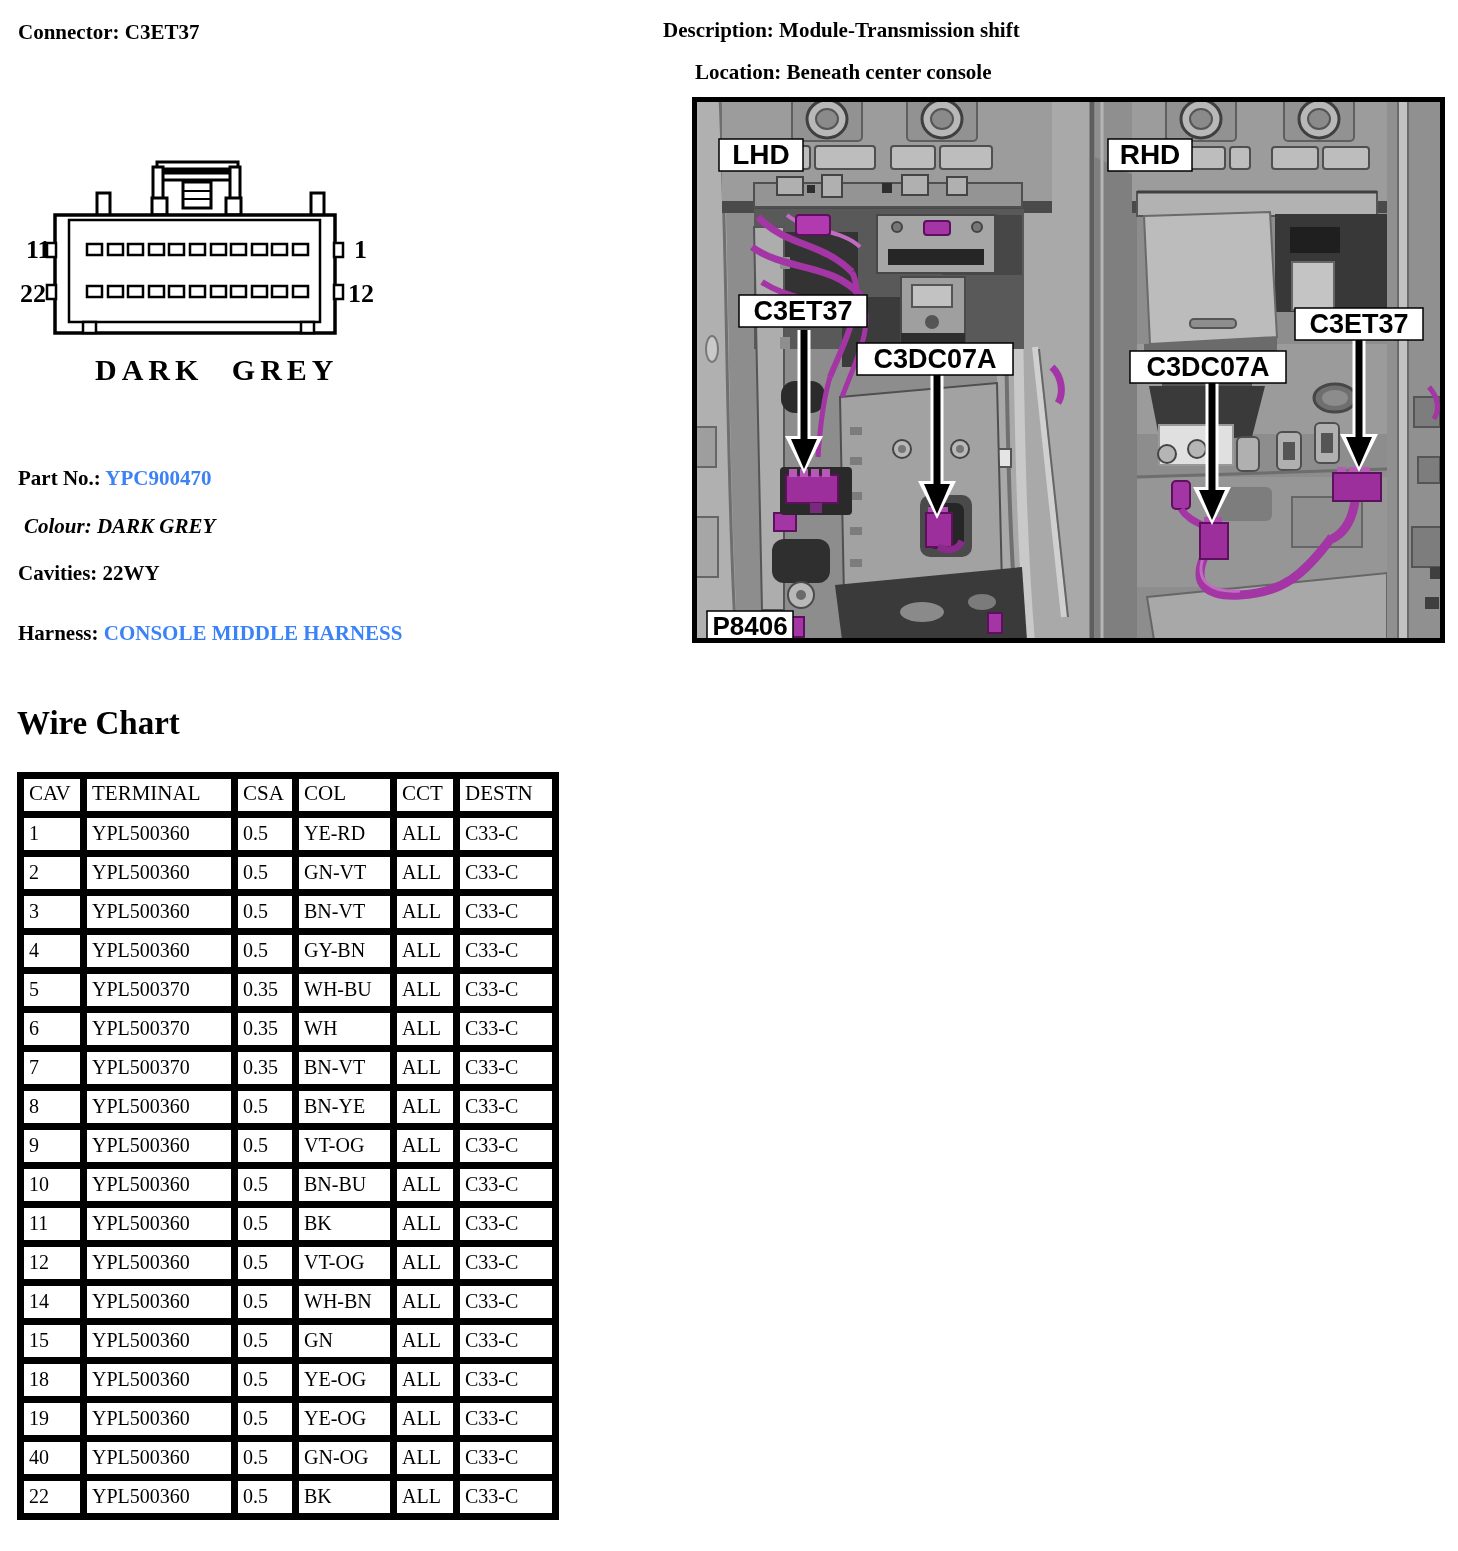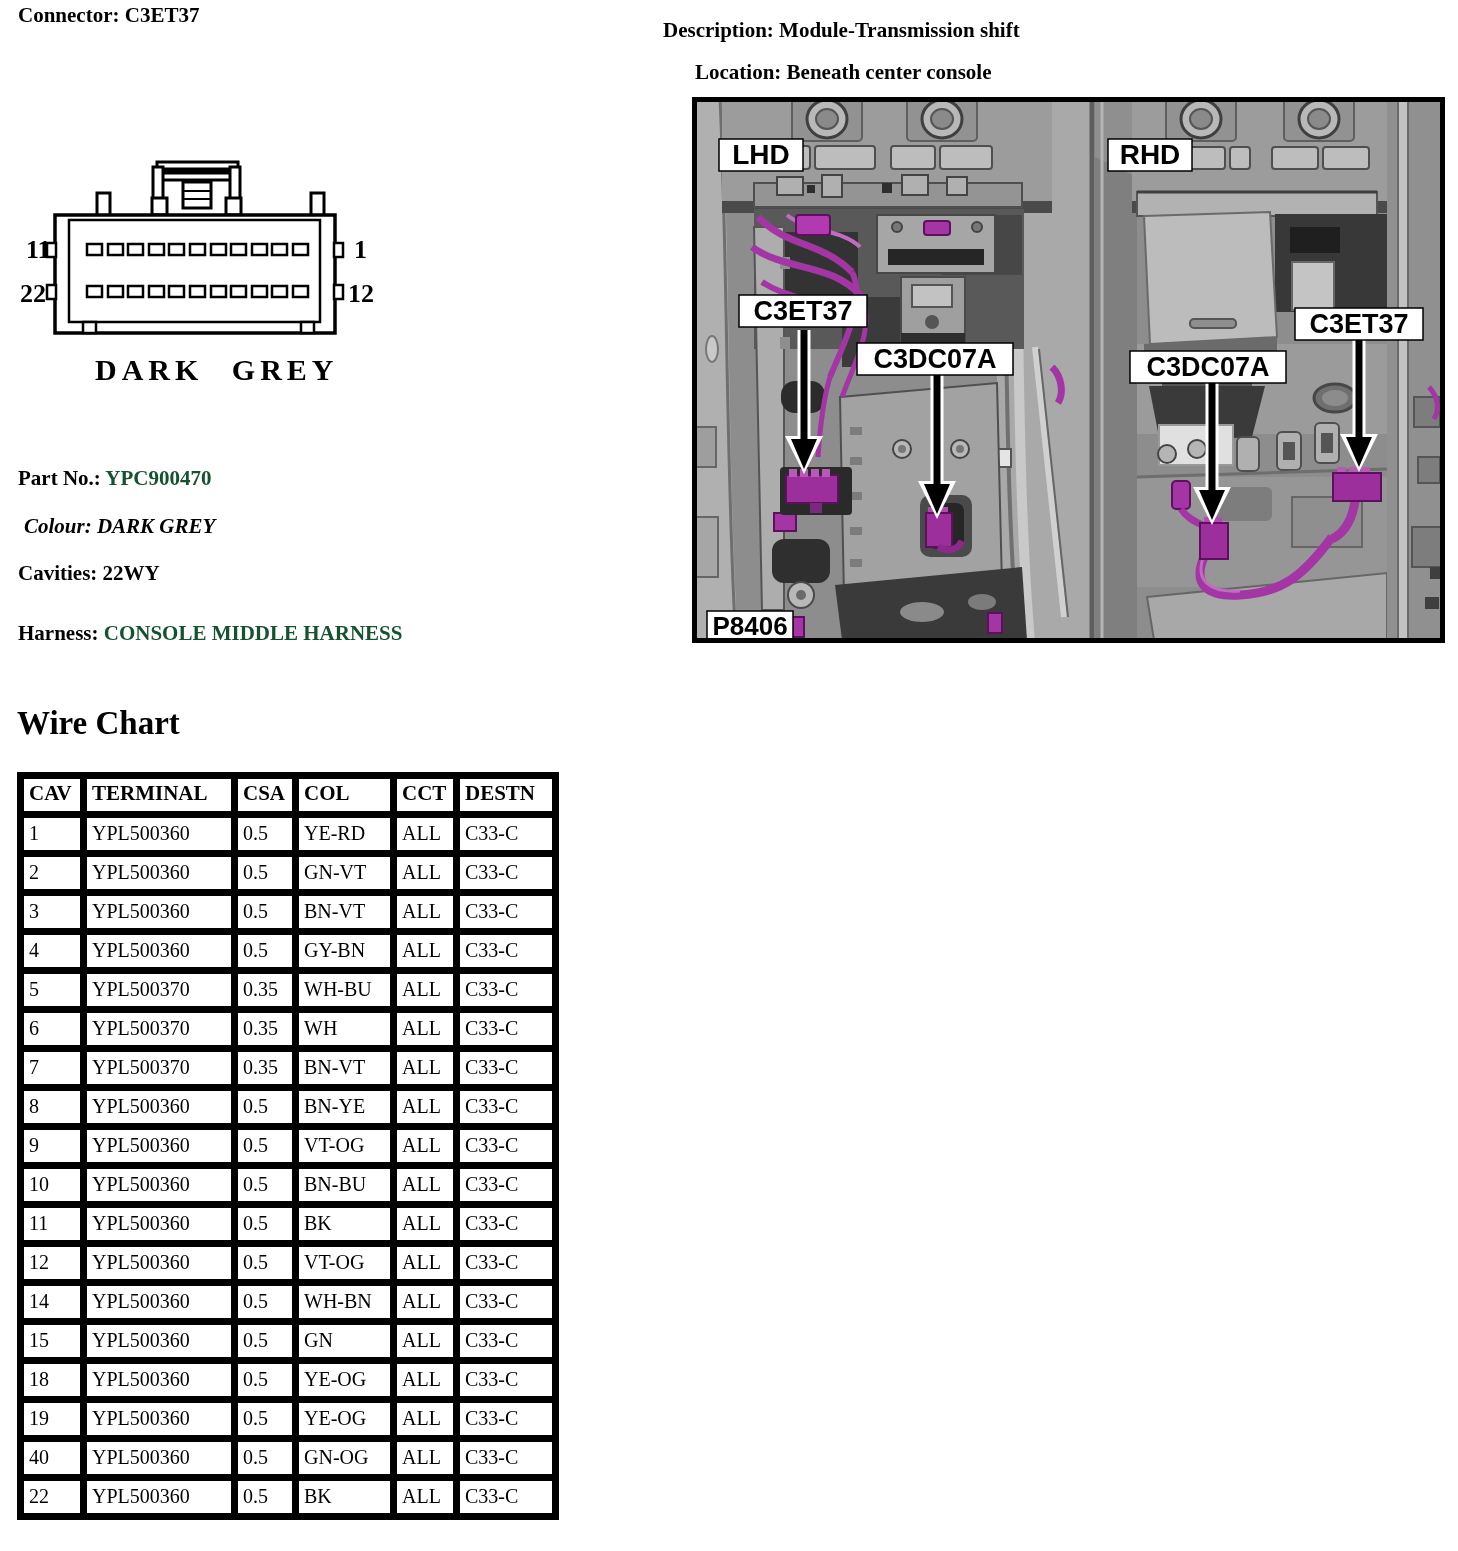--- a/index.html
+++ b/index.html
@@ -4,42 +4,42 @@
 <style>
   * { margin:0; padding:0; box-sizing:border-box; }
   html,body { background:#fff; }
   body {
     width:1458px; height:1551px; position:relative; overflow:hidden;
     font-family:"Liberation Serif", serif; color:#000;
   }
   .abs { position:absolute; }
   .hdr { font-weight:bold; font-size:21px; white-space:nowrap; }
   .info-line { font-weight:bold; font-size:21px; white-space:nowrap; }
-  .green { color:#14532d; }
+  .green { color:#3b82f6; }
   .wire-title { font-weight:bold; font-size:33px; text-align:left; }
   
   table.wire {
     border-collapse:separate; border-spacing:3px;
     background:#000; border:2px solid #000;
   }
   table.wire th, table.wire td {
     background:#fff; border:2px solid #000;
     font-size:20px; text-align:left; vertical-align:middle;
     padding:1px 4px 3px 5px; height:36px; line-height:1.1;
   }
-  table.wire th { font-weight:bold; font-size:21px; }
+  table.wire th { font-weight:normal; font-size:21px; }
   
   text.diagram-num { font-family:"Liberation Serif", serif; font-weight:bold; font-size:26px; fill:#000; }
   text.diagram-cap { font-family:"Liberation Serif", serif; font-weight:bold; font-size:30px; letter-spacing:5px; word-spacing:16px; fill:#000; }
   text.photo-label { font-family:"Liberation Sans", sans-serif; font-weight:bold; fill:#000; }
 </style>
 </head>
 <body>
 
-<div class="abs hdr" style="left:18px; top:3px;">
+<div class="abs hdr" style="left:18px; top:20px;">
   <span>Connector:</span>
   <span>C3ET37</span>
 </div>
 <div class="abs hdr" style="left:663px; top:18px;">
   <span>Description:</span>
   <span>Module-Transmission shift</span>
 </div>
 <div class="abs hdr" style="left:695px; top:60px;">
   <span>Location:</span>
   <span>Beneath center console</span>

